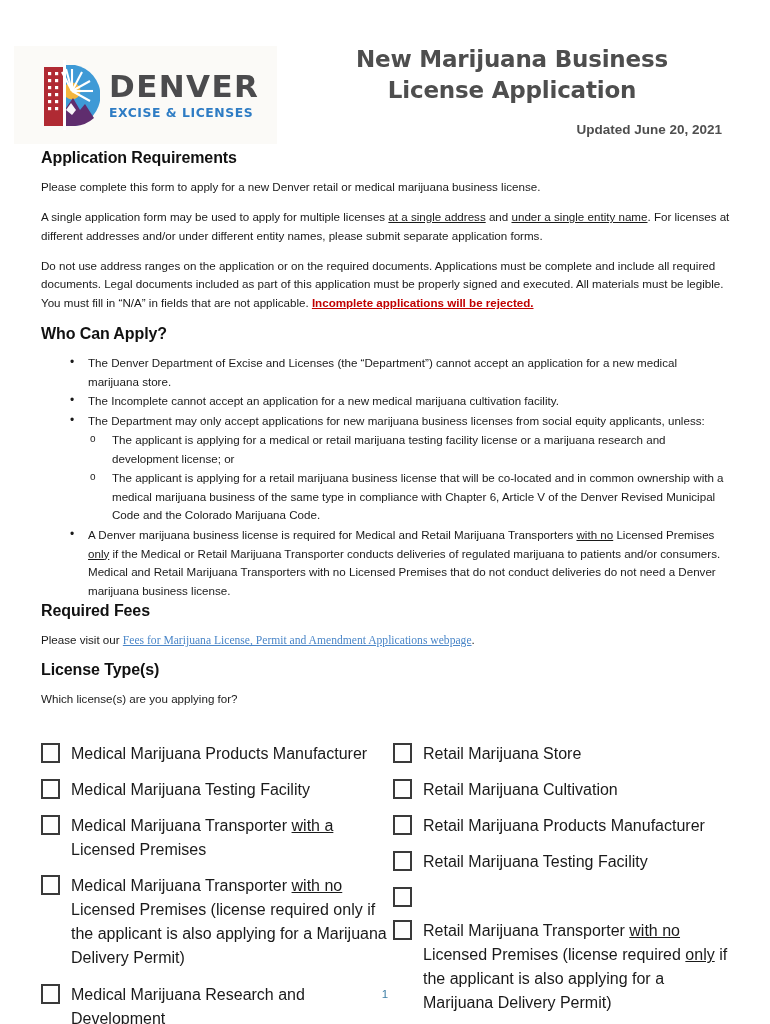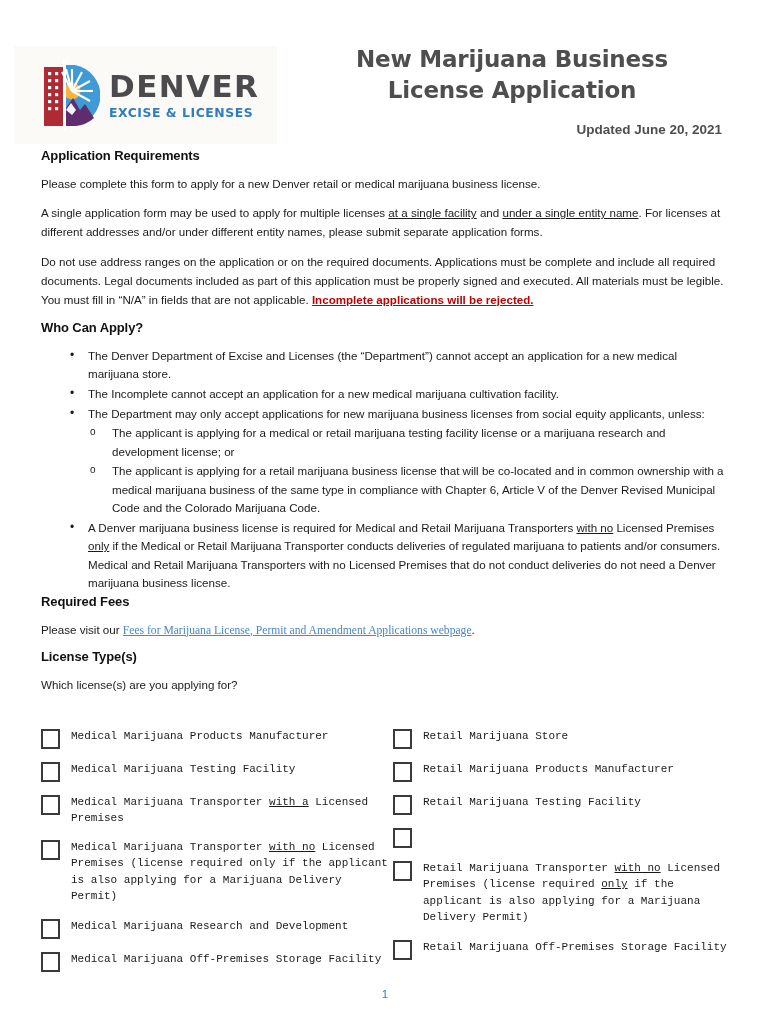--- a/index.html
+++ b/index.html
@@ -101,21 +101,21 @@
 
   
   .content {
     position: absolute;
     left: 41px;
     top: 148px;
     width: 690px;
   }
 
   h2.section {
-    font-size: 13px;
+    font-size: 16px;
     font-weight: bold;
     color: #111;
     margin: 0 0 11px 0;
     letter-spacing: -0.1px;
     line-height: 1.2;
   }
   .sec-gap { margin-top: 18px; }
 
   p.body {
     font-size: 11.6px;
@@ -188,25 +188,24 @@
   .cb-row.multiline { margin-bottom: 13px; }
   .cb-box {
     flex: 0 0 auto;
     width: 15px;
     height: 16px;
     border: 2px solid #3a3a3a;
     background: #fff;
     margin-top: 1px;
   }
   .cb-label {
-    font-size: 11px;
+    font-size: 16px;
     line-height: 1.50;
     margin-left: 11px;
     color: #1a1a1a;
-    font-family: Liberation Mono, monospace;
   }
 
   .page-num {
     position: absolute;
     left: 0;
     right: 0;
     top: 988px;
     text-align: center;
     font-size: 11.5px;
     color: #3e7fa6;
@@ -273,21 +272,21 @@
     </div>
     <div class="doc-updated">Updated June 20, 2021</div>
   </div>
 
   <div class="content">
 
     <h2 class="section">Application Requirements</h2>
 
     <p class="body">Please complete this form to apply for a new Denver retail or medical marijuana business license.</p>
 
-    <p class="body"><span>A single application form may be used to apply for multiple licenses </span><span class="u">at a single facility</span><span> and </span><span class="u">under a single entity name</span><span>. For licenses at different addresses and/or under different entity names, please submit separate application forms.</span></p>
+    <p class="body"><span>A single application form may be used to apply for multiple licenses </span><span class="u">at a single address</span><span> and </span><span class="u">under a single entity name</span><span>. For licenses at different addresses and/or under different entity names, please submit separate application forms.</span></p>
 
     <p class="body"><span>Do not use address ranges on the application or on the required documents. Applications must be complete and include all required documents. Legal documents included as part of this application must be properly signed and executed. All materials must be legible. You must fill in “N/A” in fields that are not applicable. </span><span class="warn">Incomplete applications will be rejected.</span></p>
 
     <h2 class="section sec-gap">Who Can Apply?</h2>
 
     <ul class="bul">
       <li>The Denver Department of Excise and Licenses (the “Department”) cannot accept an application for a new medical marijuana store.</li>
       <li>The Incomplete cannot accept an application for a new medical marijuana cultivation facility.</li>
       <li>The Department may only accept applications for new marijuana business licenses from social equity applicants, unless:</li>
     </ul>
@@ -345,20 +344,24 @@
 
       </div>
 
       <div class="col right">
 
         <div class="cb-row">
           <span class="cb-box"></span>
           <span class="cb-label">Retail Marijuana Store</span>
         </div>
 
+        <div class="cb-row">
+          <span class="cb-box"></span>
+          <span class="cb-label">Retail Marijuana Cultivation</span>
+        </div>
 
         <div class="cb-row">
           <span class="cb-box"></span>
           <span class="cb-label">Retail Marijuana Products Manufacturer</span>
         </div>
 
         <div class="cb-row">
           <span class="cb-box"></span>
           <span class="cb-label">Retail Marijuana Testing Facility</span>
         </div>

